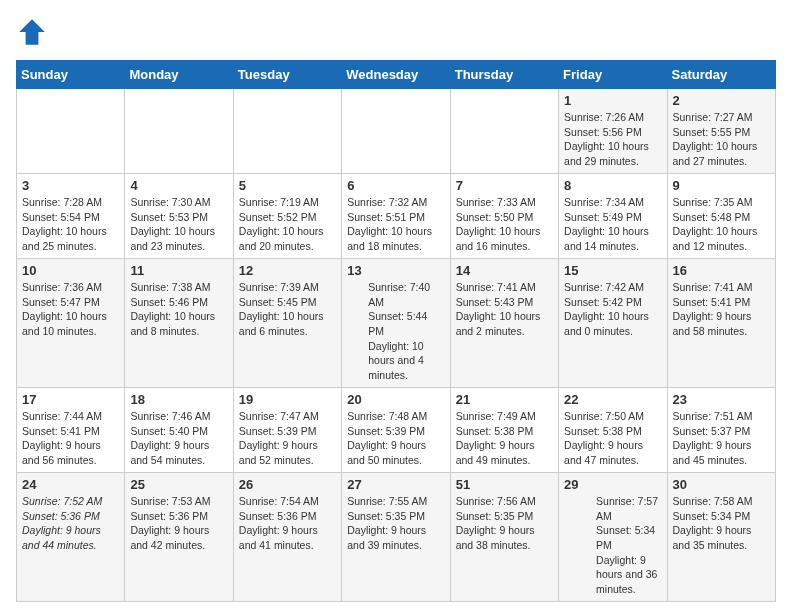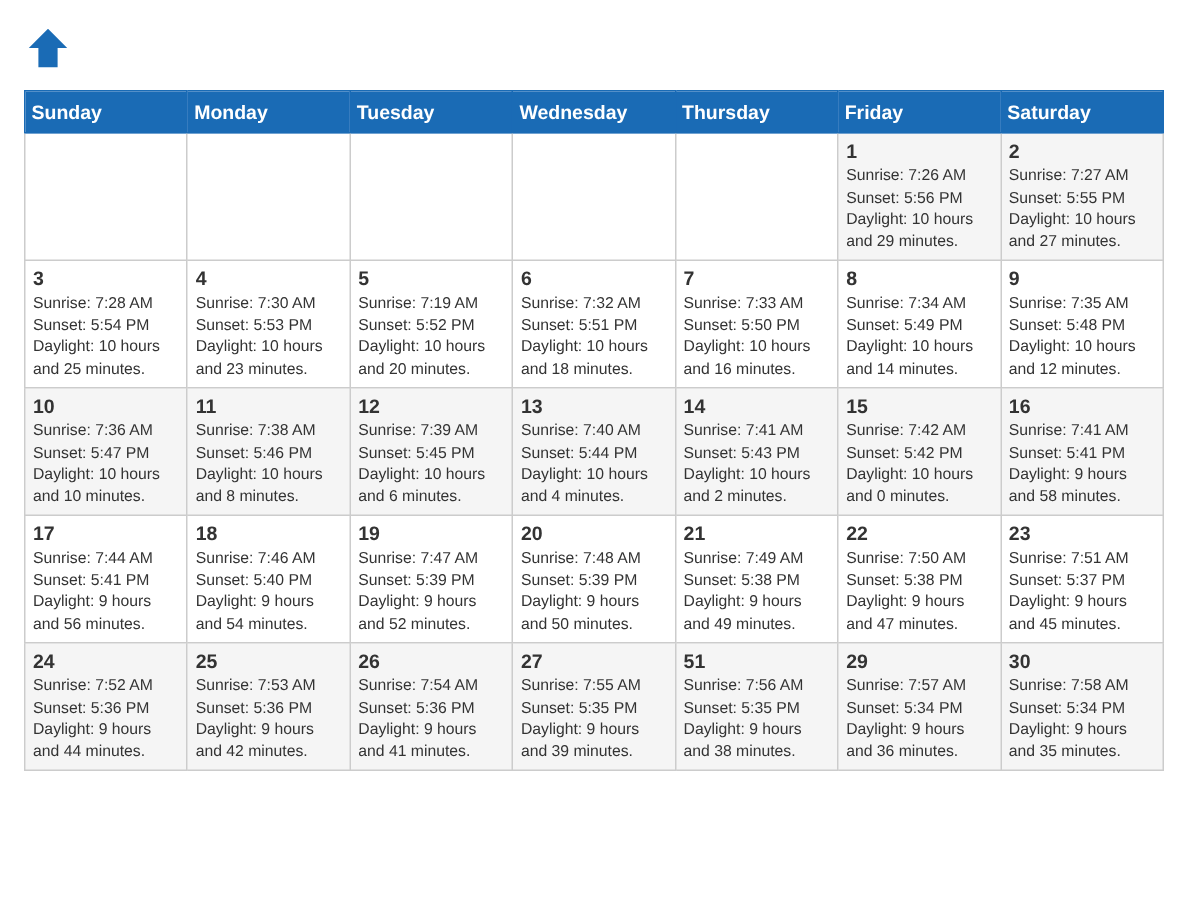--- a/index.html
+++ b/index.html
@@ -203,21 +203,21 @@
 Daylight: 10 hours and 8 minutes.</div>
         </td>
         <td>
           <span class="day-number">12</span>
           <div class="cell-info" style="white-space: pre-line;">Sunrise: 7:39 AM
 Sunset: 5:45 PM
 Daylight: 10 hours and 6 minutes.</div>
         </td>
         <td>
           <span class="day-number">13</span>
-          <div class="cell-info" style="white-space: pre-line;">Sunrise: 7:40 AM
+          <div class="cell-info" style="white-space: pre-line; margin-left: 21px;">Sunrise: 7:40 AM
 Sunset: 5:44 PM
 Daylight: 10 hours and 4 minutes.</div>
         </td>
         <td>
           <span class="day-number">14</span>
           <div class="cell-info" style="white-space: pre-line;">Sunrise: 7:41 AM
 Sunset: 5:43 PM
 Daylight: 10 hours and 2 minutes.</div>
         </td>
         <td>
@@ -273,21 +273,21 @@
         <td>
           <span class="day-number">23</span>
           <div class="cell-info" style="white-space: pre-line;">Sunrise: 7:51 AM
 Sunset: 5:37 PM
 Daylight: 9 hours and 45 minutes.</div>
         </td>
       </tr>
       <tr>
         <td>
           <span class="day-number">24</span>
-          <div class="cell-info" style="white-space: pre-line;">Sunrise: 7:52 AM
+          <div class="cell-info" style="white-space: pre-line; font-style: italic;">Sunrise: 7:52 AM
 Sunset: 5:36 PM
 Daylight: 9 hours and 44 minutes.</div>
         </td>
         <td>
           <span class="day-number">25</span>
           <div class="cell-info" style="white-space: pre-line;">Sunrise: 7:53 AM
 Sunset: 5:36 PM
 Daylight: 9 hours and 42 minutes.</div>
         </td>
         <td>
@@ -303,21 +303,21 @@
 Daylight: 9 hours and 39 minutes.</div>
         </td>
         <td>
           <span class="day-number">51</span>
           <div class="cell-info" style="white-space: pre-line;">Sunrise: 7:56 AM
 Sunset: 5:35 PM
 Daylight: 9 hours and 38 minutes.</div>
         </td>
         <td>
           <span class="day-number">29</span>
-          <div class="cell-info" style="white-space: pre-line;">Sunrise: 7:57 AM
+          <div class="cell-info" style="white-space: pre-line; margin-left: 32px;">Sunrise: 7:57 AM
 Sunset: 5:34 PM
 Daylight: 9 hours and 36 minutes.</div>
         </td>
         <td>
           <span class="day-number">30</span>
           <div class="cell-info" style="white-space: pre-line;">Sunrise: 7:58 AM
 Sunset: 5:34 PM
 Daylight: 9 hours and 35 minutes.</div>
         </td>
       </tr>

